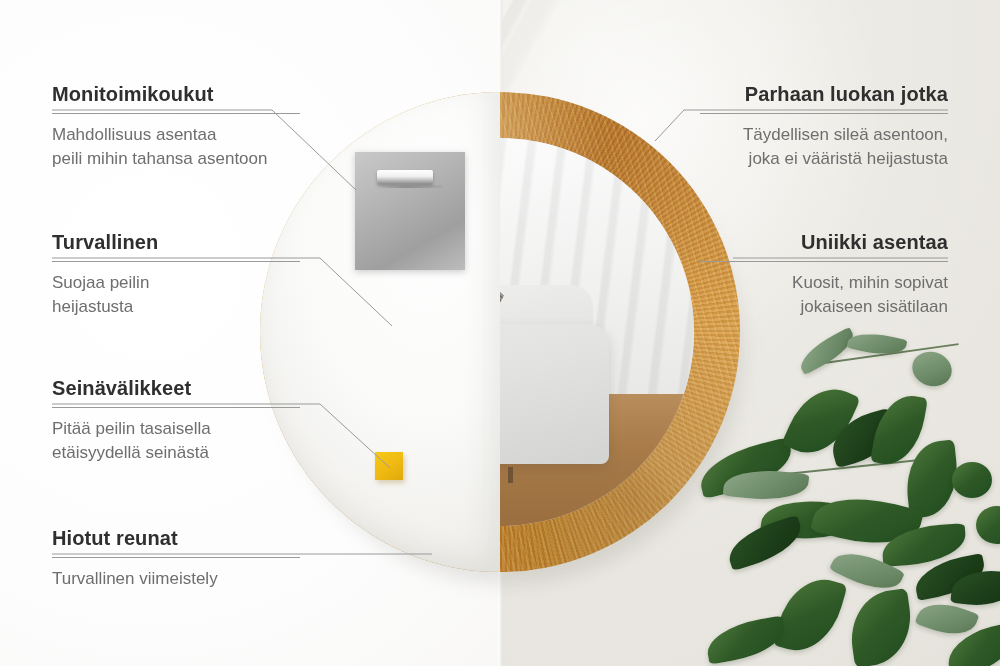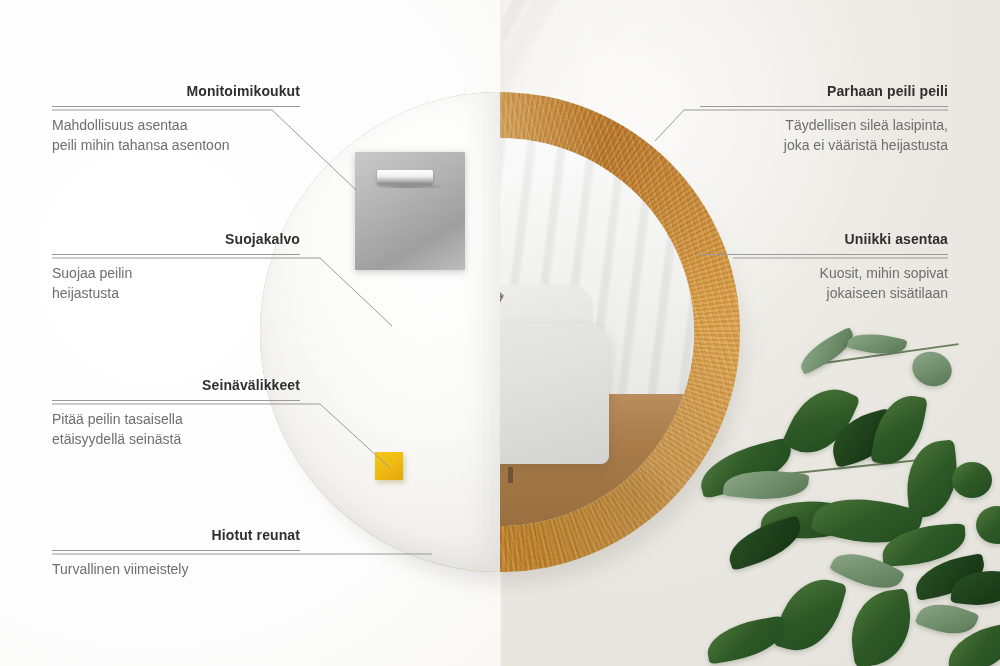--- a/index.html
+++ b/index.html
@@ -189,27 +189,26 @@
     box-shadow:0 2px 5px rgba(30,50,25,0.22);
   }
   .leaf.pale { background:linear-gradient(140deg,#8fa98a 0%,#6f8d6a 55%,#55734f 100%); }
   .leaf.dark { background:linear-gradient(140deg,#2b5224 0%,#1c3d19 60%,#16330f 100%); }
   .leaf.round { border-radius:50%; }
   .stem { position:absolute; background:#6a7f5e; height:2px; transform-origin:left center; }
 
   
   .callout { position:absolute; }
   .callout .title {
-    font-size:14px; font-weight:700; color:#2f2f2f; letter-spacing:0.1px;
+    font-size:20px; font-weight:700; color:#2f2f2f; letter-spacing:0.1px;
     white-space:nowrap;
-    text-align:right;
   }
   .callout .rule { height:1px; background:#9a9a9a; margin-top:7px; }
   .callout .desc {
-    margin-top:9px; font-size:14px; line-height:1.42; color:#6e6e6e; white-space:pre-line;
+    margin-top:9px; font-size:17px; line-height:1.42; color:#6e6e6e; white-space:pre-line;
   }
   .callout.right { text-align:right; }
 
   
   .leaders { position:absolute; inset:0; pointer-events:none; }
 </style>
 </head>
 <body>
 
 <div class="stage">
@@ -295,43 +294,43 @@
   </svg>
 
   <div class="callout" style="left:52px; top:83px; width:248px;">
     <div class="title">Monitoimikoukut</div>
     <div class="rule"></div>
     <div class="desc">Mahdollisuus asentaa
 peili mihin tahansa asentoon</div>
   </div>
 
   <div class="callout" style="left:52px; top:231px; width:248px;">
-    <div class="title">Suojakalvo</div>
+    <div class="title">Turvallinen</div>
     <div class="rule"></div>
     <div class="desc">Suojaa peilin
 heijastusta</div>
   </div>
 
   <div class="callout" style="left:52px; top:527px; width:248px;">
     <div class="title">Hiotut reunat</div>
     <div class="rule"></div>
     <div class="desc">Turvallinen viimeistely</div>
   </div>
 
   <div class="callout" style="left:52px; top:377px; width:248px;">
     <div class="title">Seinävälikkeet</div>
     <div class="rule"></div>
     <div class="desc">Pitää peilin tasaisella
 etäisyydellä seinästä</div>
   </div>
 
   <div class="callout right" style="left:700px; top:83px; width:248px;">
-    <div class="title">Parhaan peili peili</div>
-    <div class="rule"></div>
-    <div class="desc">Täydellisen sileä lasipinta,
+    <div class="title">Parhaan luokan jotka</div>
+    <div class="rule"></div>
+    <div class="desc">Täydellisen sileä asentoon,
 joka ei vääristä heijastusta</div>
   </div>
 
   <div class="callout right" style="left:700px; top:231px; width:248px;">
     <div class="title">Uniikki asentaa</div>
     <div class="rule"></div>
     <div class="desc">Kuosit, mihin sopivat
 jokaiseen sisätilaan</div>
   </div>
 

